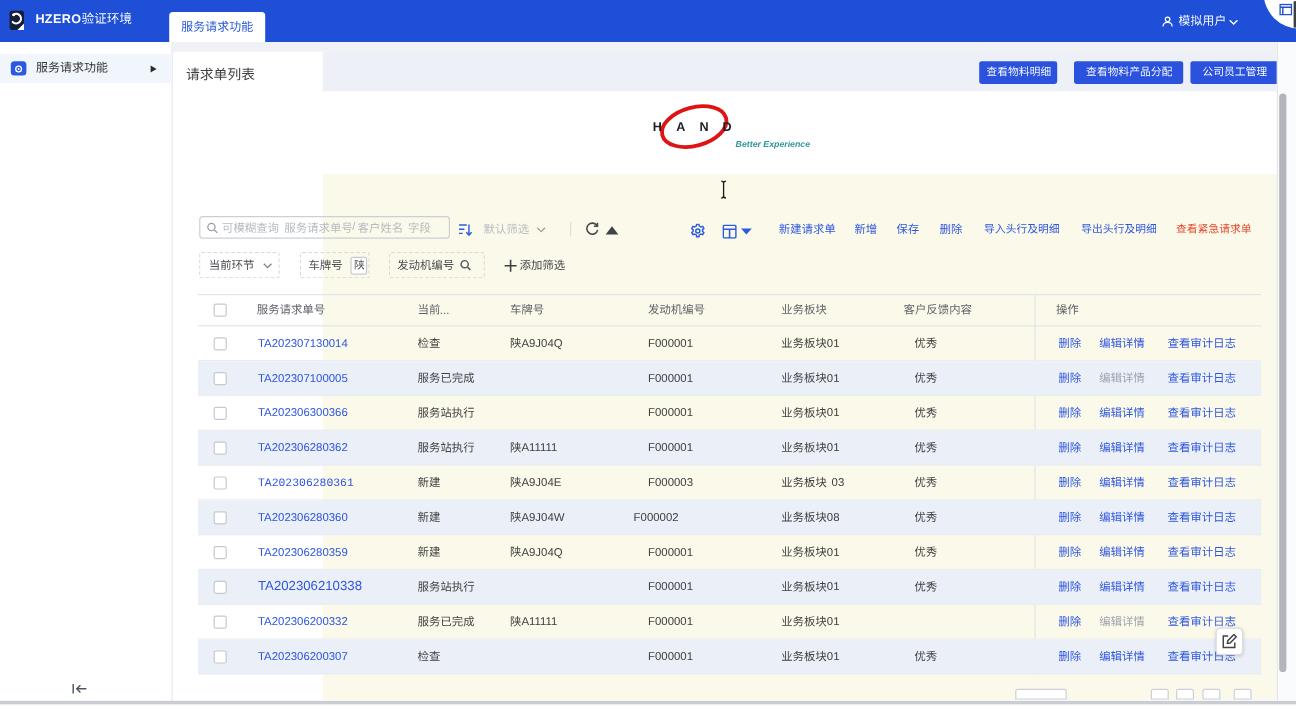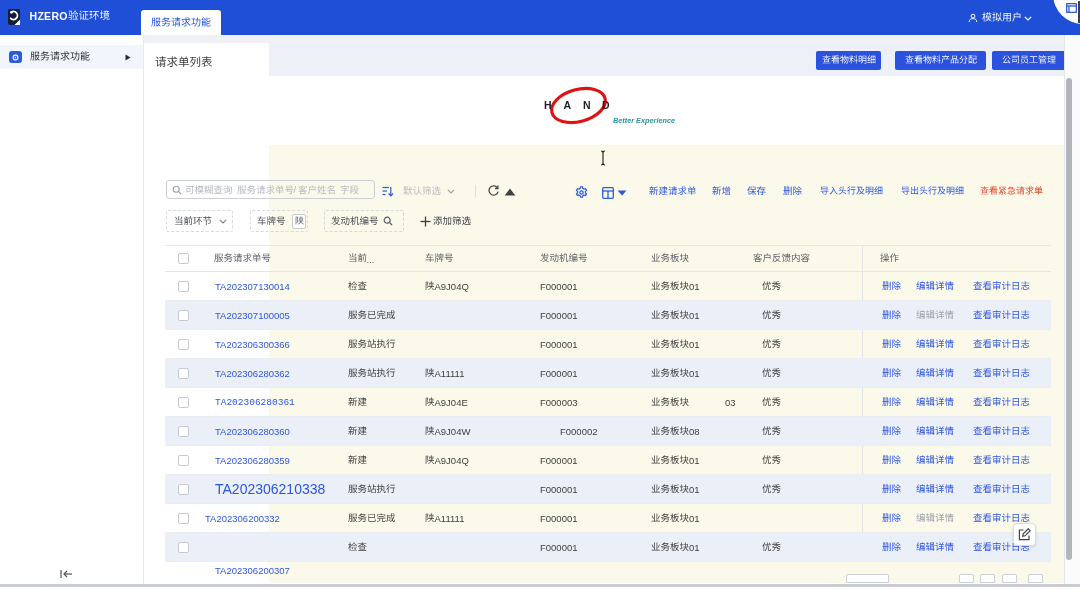--- a/index.html
+++ b/index.html
@@ -609,21 +609,21 @@
     <use href="#g9655" transform="translate(0.0,8.27) scale(0.00950,-0.00950)"></use>
   </svg>
 <div class="a" style="left:434.5px;top:396.8px;font-size:9.5px;line-height:11.4px;color:#404040;">A9J04E</div>
 <div class="a" style="left:540px;top:396.8px;font-size:9.5px;line-height:11.4px;color:#404040;">F000003</div>
 <svg class="a" style="left:651px;top:397.04px" width="38.0" height="10.92" fill="#404040">
     <use href="#g4e1a" transform="translate(0.0,8.27) scale(0.00950,-0.00950)"></use>
     <use href="#g52a1" transform="translate(9.5,8.27) scale(0.00950,-0.00950)"></use>
     <use href="#g677f" transform="translate(19.0,8.27) scale(0.00950,-0.00950)"></use>
     <use href="#g5757" transform="translate(28.5,8.27) scale(0.00950,-0.00950)"></use>
   </svg>
-<div class="a" style="left:725px;top:396.8px;font-size:9.5px;line-height:11.4px;color:#404040;">03</div>
+<div class="a" style="left:693px;top:396.8px;font-size:9.5px;line-height:11.4px;color:#404040;">03</div>
 <svg class="a" style="left:762px;top:397.04px" width="19.0" height="10.92" fill="#404040">
     <use href="#g4f18" transform="translate(0.0,8.27) scale(0.00950,-0.00950)"></use>
     <use href="#g79c0" transform="translate(9.5,8.27) scale(0.00950,-0.00950)"></use>
   </svg>
 <svg class="a" style="left:882px;top:397.04px" width="19.0" height="10.92" fill="#2d56df">
     <use href="#g5220" transform="translate(0.0,8.27) scale(0.00950,-0.00950)"></use>
     <use href="#g9664" transform="translate(9.5,8.27) scale(0.00950,-0.00950)"></use>
   </svg>
 <svg class="a" style="left:916px;top:397.04px" width="38.0" height="10.92" fill="#2d56df">
     <use href="#g7f16" transform="translate(0.0,8.27) scale(0.00950,-0.00950)"></use>
@@ -644,21 +644,21 @@
 <div class="a" style="left:178px;top:426px;width:11px;height:11px;border:1px solid #c6c9ce;border-radius:2px;background:#fff"></div>
 <div class="a" style="left:215px;top:425.8px;font-size:9.5px;line-height:11.4px;color:#2d56df;">TA202306280360</div>
 <svg class="a" style="left:348px;top:426.04px" width="19.0" height="10.92" fill="#404040">
     <use href="#g65b0" transform="translate(0.0,8.27) scale(0.00950,-0.00950)"></use>
     <use href="#g5efa" transform="translate(9.5,8.27) scale(0.00950,-0.00950)"></use>
   </svg>
 <svg class="a" style="left:425px;top:426.04px" width="9.5" height="10.92" fill="#404040">
     <use href="#g9655" transform="translate(0.0,8.27) scale(0.00950,-0.00950)"></use>
   </svg>
 <div class="a" style="left:434.5px;top:425.8px;font-size:9.5px;line-height:11.4px;color:#404040;">A9J04W</div>
-<div class="a" style="left:544px;top:425.8px;font-size:9.5px;line-height:11.4px;color:#404040;padding-left:16px;">F000002</div>
+<div class="a" style="left:512px;top:425.8px;font-size:9.5px;line-height:11.4px;color:#404040;padding-left:16px;">F000002</div>
 <svg class="a" style="left:651px;top:426.04px" width="38.0" height="10.92" fill="#404040">
     <use href="#g4e1a" transform="translate(0.0,8.27) scale(0.00950,-0.00950)"></use>
     <use href="#g52a1" transform="translate(9.5,8.27) scale(0.00950,-0.00950)"></use>
     <use href="#g677f" transform="translate(19.0,8.27) scale(0.00950,-0.00950)"></use>
     <use href="#g5757" transform="translate(28.5,8.27) scale(0.00950,-0.00950)"></use>
   </svg>
 <div class="a" style="left:689px;top:425.8px;font-size:9.5px;line-height:11.4px;color:#404040;">08</div>
 <svg class="a" style="left:762px;top:426.04px" width="19.0" height="10.92" fill="#404040">
     <use href="#g4f18" transform="translate(0.0,8.27) scale(0.00950,-0.00950)"></use>
     <use href="#g79c0" transform="translate(9.5,8.27) scale(0.00950,-0.00950)"></use>
@@ -718,21 +718,21 @@
     <use href="#g67e5" transform="translate(0.0,8.27) scale(0.00950,-0.00950)"></use>
     <use href="#g770b" transform="translate(9.5,8.27) scale(0.00950,-0.00950)"></use>
     <use href="#g5ba1" transform="translate(19.0,8.27) scale(0.00950,-0.00950)"></use>
     <use href="#g8ba1" transform="translate(28.5,8.27) scale(0.00950,-0.00950)"></use>
     <use href="#g65e5" transform="translate(38.0,8.27) scale(0.00950,-0.00950)"></use>
     <use href="#g5fd7" transform="translate(47.5,8.27) scale(0.00950,-0.00950)"></use>
   </svg>
 <div class="a" style="left:165px;top:475px;width:886px;height:29px;background:#ebeff7"></div>
 <div class="a" style="left:165px;top:503px;width:886px;height:1px;background:#e9edf2"></div>
 <div class="a" style="left:178px;top:484px;width:11px;height:11px;border:1px solid #c6c9ce;border-radius:2px;background:#fff"></div>
-<div class="a" style="left:215px;top:483.8px;font-size:14px;line-height:11.4px;color:#2d56df;">TA202306210338</div>
+<div class="a" style="left:215px;top:483.8px;font-size:11px;line-height:11.4px;color:#2d56df;">TA202306210338</div>
 <svg class="a" style="left:348px;top:484.04px" width="47.5" height="10.92" fill="#404040">
     <use href="#g670d" transform="translate(0.0,8.27) scale(0.00950,-0.00950)"></use>
     <use href="#g52a1" transform="translate(9.5,8.27) scale(0.00950,-0.00950)"></use>
     <use href="#g7ad9" transform="translate(19.0,8.27) scale(0.00950,-0.00950)"></use>
     <use href="#g6267" transform="translate(28.5,8.27) scale(0.00950,-0.00950)"></use>
     <use href="#g884c" transform="translate(38.0,8.27) scale(0.00950,-0.00950)"></use>
   </svg>
 <div class="a" style="left:540px;top:483.8px;font-size:9.5px;line-height:11.4px;color:#404040;">F000001</div>
 <svg class="a" style="left:651px;top:484.04px" width="38.0" height="10.92" fill="#404040">
     <use href="#g4e1a" transform="translate(0.0,8.27) scale(0.00950,-0.00950)"></use>
@@ -758,21 +758,21 @@
 <svg class="a" style="left:973px;top:484.04px" width="57.0" height="10.92" fill="#2d56df">
     <use href="#g67e5" transform="translate(0.0,8.27) scale(0.00950,-0.00950)"></use>
     <use href="#g770b" transform="translate(9.5,8.27) scale(0.00950,-0.00950)"></use>
     <use href="#g5ba1" transform="translate(19.0,8.27) scale(0.00950,-0.00950)"></use>
     <use href="#g8ba1" transform="translate(28.5,8.27) scale(0.00950,-0.00950)"></use>
     <use href="#g65e5" transform="translate(38.0,8.27) scale(0.00950,-0.00950)"></use>
     <use href="#g5fd7" transform="translate(47.5,8.27) scale(0.00950,-0.00950)"></use>
   </svg>
 <div class="a" style="left:165px;top:532px;width:886px;height:1px;background:#e9edf2"></div>
 <div class="a" style="left:178px;top:513px;width:11px;height:11px;border:1px solid #c6c9ce;border-radius:2px;background:#fff"></div>
-<div class="a" style="left:205px;top:512.8px;font-size:9.5px;line-height:11.4px;color:#2d56df;">TA202306200332</div>
+<div class="a" style="left:215px;top:512.8px;font-size:9.5px;line-height:11.4px;color:#2d56df;">TA202306200332</div>
 <svg class="a" style="left:348px;top:513.04px" width="47.5" height="10.92" fill="#404040">
     <use href="#g670d" transform="translate(0.0,8.27) scale(0.00950,-0.00950)"></use>
     <use href="#g52a1" transform="translate(9.5,8.27) scale(0.00950,-0.00950)"></use>
     <use href="#g5df2" transform="translate(19.0,8.27) scale(0.00950,-0.00950)"></use>
     <use href="#g5b8c" transform="translate(28.5,8.27) scale(0.00950,-0.00950)"></use>
     <use href="#g6210" transform="translate(38.0,8.27) scale(0.00950,-0.00950)"></use>
   </svg>
 <svg class="a" style="left:425px;top:513.04px" width="9.5" height="10.92" fill="#404040">
     <use href="#g9655" transform="translate(0.0,8.27) scale(0.00950,-0.00950)"></use>
   </svg>
@@ -799,21 +799,21 @@
     <use href="#g67e5" transform="translate(0.0,8.27) scale(0.00950,-0.00950)"></use>
     <use href="#g770b" transform="translate(9.5,8.27) scale(0.00950,-0.00950)"></use>
     <use href="#g5ba1" transform="translate(19.0,8.27) scale(0.00950,-0.00950)"></use>
     <use href="#g8ba1" transform="translate(28.5,8.27) scale(0.00950,-0.00950)"></use>
     <use href="#g65e5" transform="translate(38.0,8.27) scale(0.00950,-0.00950)"></use>
     <use href="#g5fd7" transform="translate(47.5,8.27) scale(0.00950,-0.00950)"></use>
   </svg>
 <div class="a" style="left:165px;top:533px;width:886px;height:29px;background:#ebeff7"></div>
 <div class="a" style="left:165px;top:561px;width:886px;height:1px;background:#e9edf2"></div>
 <div class="a" style="left:178px;top:542px;width:11px;height:11px;border:1px solid #c6c9ce;border-radius:2px;background:#fff"></div>
-<div class="a" style="left:215px;top:541.8px;font-size:9.5px;line-height:11.4px;color:#2d56df;margin-top:23px;">TA202306200307</div>
+<div class="a" style="left:215px;top:541.8px;font-size:9.5px;line-height:11.4px;color:#2d56df;">TA202306200307</div>
 <svg class="a" style="left:348px;top:542.04px" width="19.0" height="10.92" fill="#404040">
     <use href="#g68c0" transform="translate(0.0,8.27) scale(0.00950,-0.00950)"></use>
     <use href="#g67e5" transform="translate(9.5,8.27) scale(0.00950,-0.00950)"></use>
   </svg>
 <div class="a" style="left:540px;top:541.8px;font-size:9.5px;line-height:11.4px;color:#404040;">F000001</div>
 <svg class="a" style="left:651px;top:542.04px" width="38.0" height="10.92" fill="#404040">
     <use href="#g4e1a" transform="translate(0.0,8.27) scale(0.00950,-0.00950)"></use>
     <use href="#g52a1" transform="translate(9.5,8.27) scale(0.00950,-0.00950)"></use>
     <use href="#g677f" transform="translate(19.0,8.27) scale(0.00950,-0.00950)"></use>
     <use href="#g5757" transform="translate(28.5,8.27) scale(0.00950,-0.00950)"></use>

